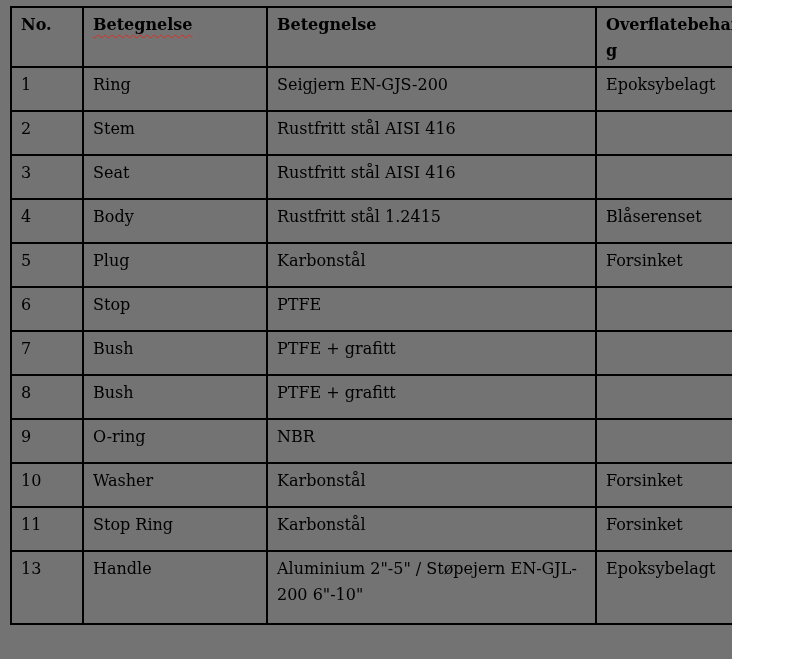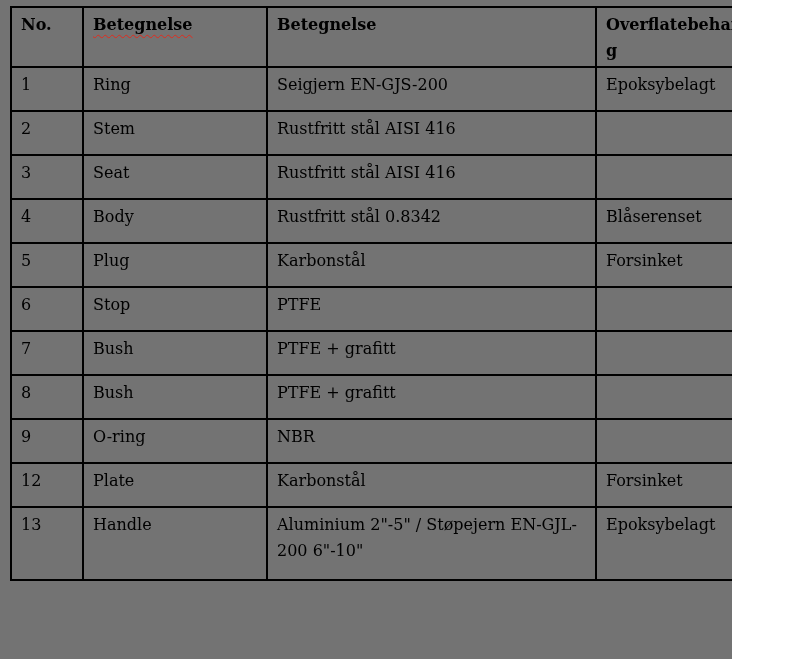--- a/index.html
+++ b/index.html
@@ -98,21 +98,21 @@
   <tr>
     <td>3</td>
     <td>Seat</td>
     <td>Rustfritt stål AISI 416</td>
     <td></td>
   </tr>
 
   <tr>
     <td>4</td>
     <td>Body</td>
-    <td>Rustfritt stål 0.8342</td>
+    <td>Rustfritt stål 1.2415</td>
     <td>Blåserenset</td>
   </tr>
 
   <tr>
     <td>5</td>
     <td>Plug</td>
     <td>Karbonstål</td>
     <td>Forsinket</td>
   </tr>
 
@@ -137,28 +137,34 @@
     <td></td>
   </tr>
 
   <tr>
     <td>9</td>
     <td>O-ring</td>
     <td>NBR</td>
     <td></td>
   </tr>
 
-
-
   <tr>
-    <td>12</td>
-    <td>Plate</td>
+    <td>10</td>
+    <td>Washer</td>
     <td>Karbonstål</td>
     <td>Forsinket</td>
   </tr>
+
+  <tr>
+    <td>11</td>
+    <td>Stop Ring</td>
+    <td>Karbonstål</td>
+    <td>Forsinket</td>
+  </tr>
+
 
   <tr>
     <td>13</td>
     <td>Handle</td>
     <td>Aluminium 2"-5" / Støpejern EN-GJL-200 6"-10"</td>
     <td>Epoksybelagt</td>
   </tr>
 </tbody>
   </table>
 </div>

